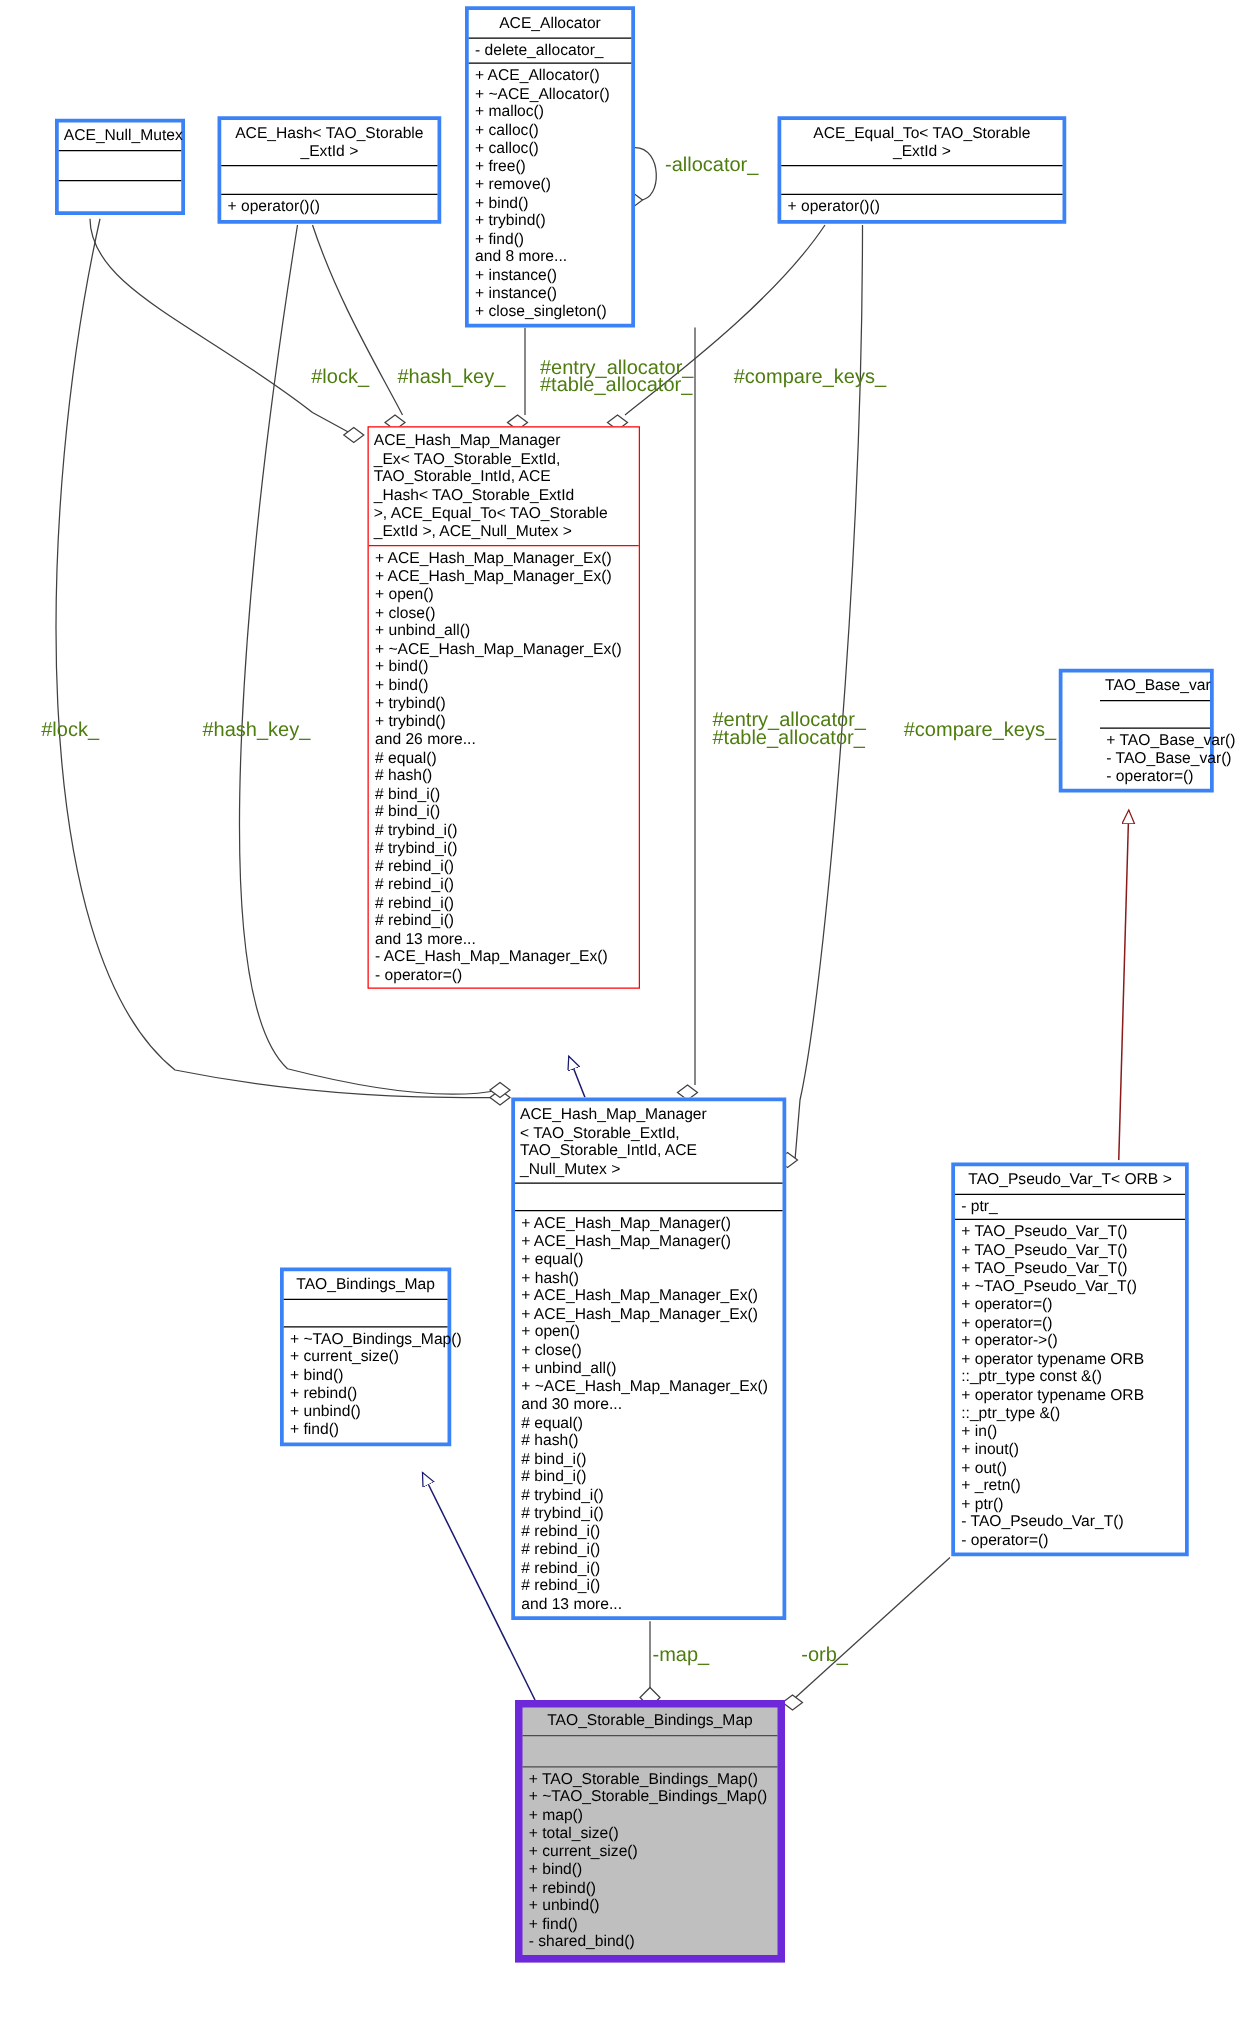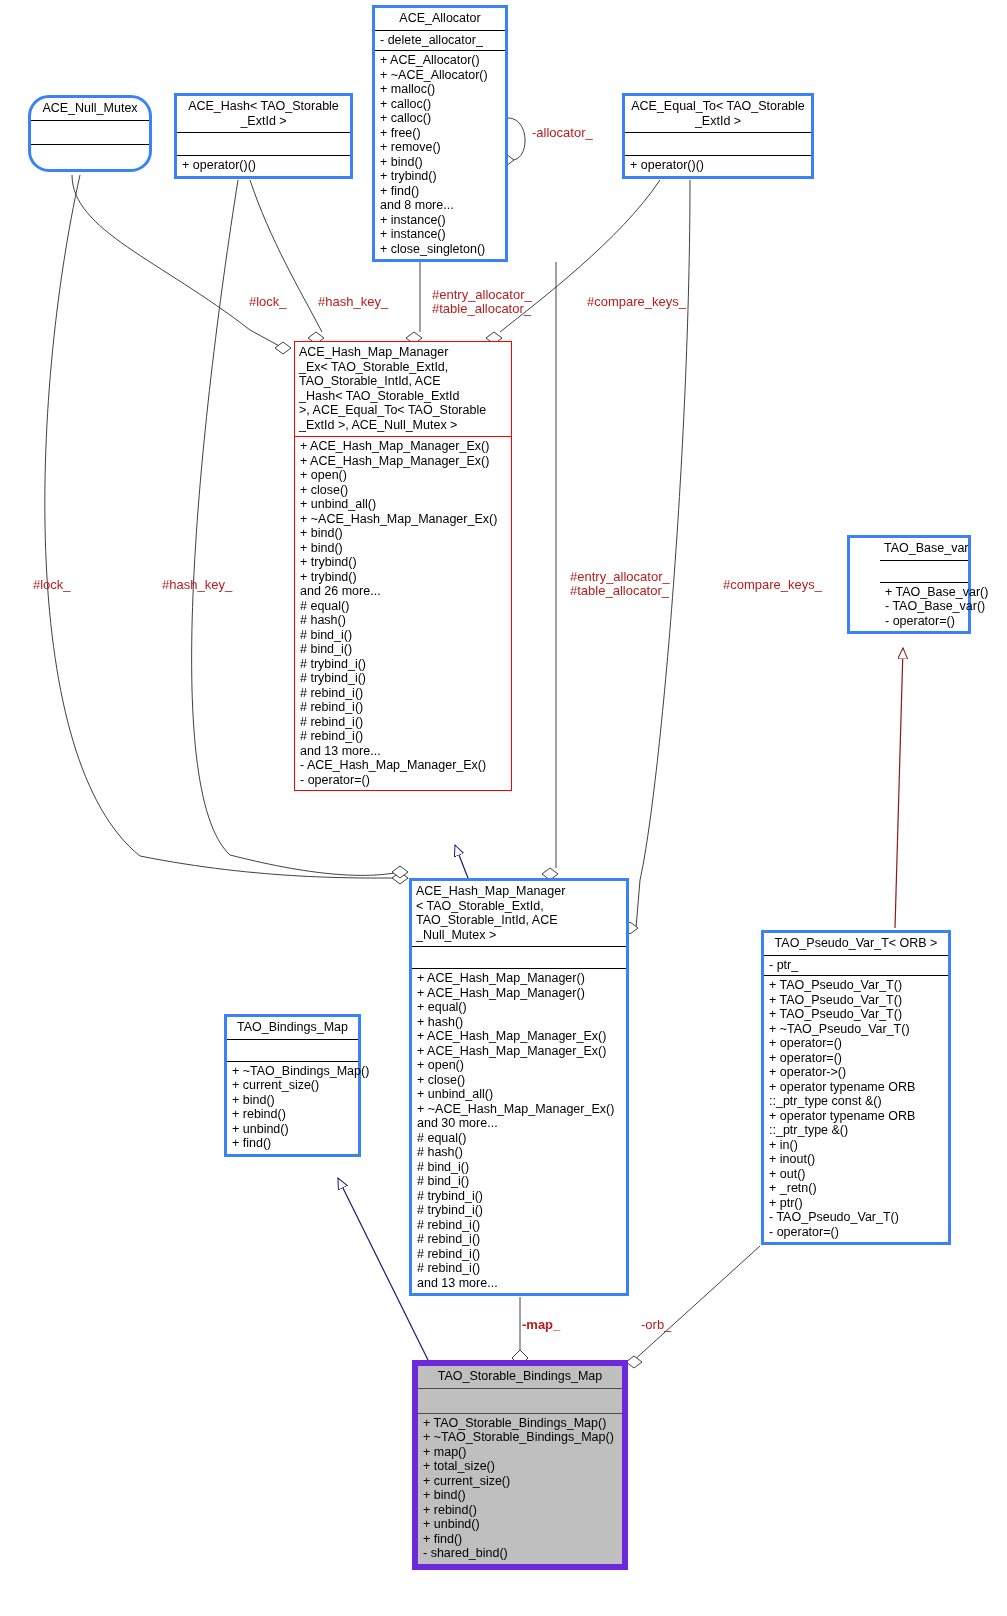--- a/index.html
+++ b/index.html
@@ -15,21 +15,21 @@
       padding:3px 4px 4px 4px;border-bottom:1px solid #000;white-space:pre-line;}
   .node.red .title{border-bottom:1px solid #ff0000;}
   .node.gray .title{border-bottom:1px solid #4d4d4d;}
   .node .attrs{box-sizing:border-box;font-size:12.5px;line-height:14.5px;
       padding:2px 5px 3px 5px;border-bottom:1px solid #000;min-height:15px;}
   .node.red .attrs{border-bottom:1px solid #ff0000;}
   .node.gray .attrs{border-bottom:1px solid #4d4d4d;}
   .node .ops{box-sizing:border-box;font-size:12.5px;line-height:14.5px;padding:2px 5px 3px 5px;}
   .node .row{white-space:pre;}
 
-  .elabel{position:absolute;font-size:13px;line-height:13.5px;color:#b91c1c;white-space:pre-line;}
+  .elabel{position:absolute;font-size:16px;line-height:13.5px;color:#4d7c0f;white-space:pre-line;}
 </style>
 </head>
 <body>
 
 <div id="canvas">
 
   <svg class="edges" viewBox="0 0 1007 1616">
     <defs>
       <marker id="hollowtri" markerWidth="14" markerHeight="14" refX="11" refY="5" orient="auto" markerUnits="userSpaceOnUse">
         <path d="M0,0 L11,5 L0,10 z" fill="#ffffff" stroke="#8b1a1a" stroke-width="1"></path>
@@ -111,36 +111,36 @@
         <div class="row">+ bind()</div>
         <div class="row">+ trybind()</div>
         <div class="row">+ find()</div>
         <div class="row">and 8 more...</div>
         <div class="row">+ instance()</div>
         <div class="row">+ instance()</div>
         <div class="row">+ close_singleton()</div>
       </div>
   </div>
 
-  <div class="node" style="left:28px;top:95px;width:124px;border-radius:21px;">
+  <div class="node" style="left:44px;top:95px;width:104px;">
     <div class="title">ACE_Null_Mutex</div>
     <div class="attrs" style="height:24px;"></div>
     <div class="ops" style="height:24px;"></div>
   </div>
 
   <div class="node" style="left:174px;top:93px;width:179px;">
     <div class="title">ACE_Hash&lt; TAO_Storable
 _ExtId &gt;</div>
     <div class="attrs" style="height:23px;"></div>
     <div class="ops">
         <div class="row">+ operator()()</div>
       </div>
   </div>
 
-  <div class="node" style="left:622px;top:93px;width:192px;">
+  <div class="node" style="left:622px;top:93px;width:231px;">
     <div class="title">ACE_Equal_To&lt; TAO_Storable
 _ExtId &gt;</div>
     <div class="attrs" style="height:23px;"></div>
     <div class="ops">
         <div class="row">+ operator()()</div>
       </div>
   </div>
 
   <div class="node red" style="left:294px;top:341px;width:218px;">
     <div class="title" style="text-align:left;">ACE_Hash_Map_Manager
@@ -280,16 +280,16 @@
   <div class="elabel" style="left:249px;top:295px;">#lock_</div>
   <div class="elabel" style="left:318px;top:295px;">#hash_key_</div>
   <div class="elabel" style="left:432px;top:288px;">#entry_allocator_
 #table_allocator_</div>
   <div class="elabel" style="left:587px;top:295px;">#compare_keys_</div>
   <div class="elabel" style="left:33px;top:578px;">#lock_</div>
   <div class="elabel" style="left:162px;top:578px;">#hash_key_</div>
   <div class="elabel" style="left:570px;top:570px;">#entry_allocator_
 #table_allocator_</div>
   <div class="elabel" style="left:723px;top:578px;">#compare_keys_</div>
-  <div class="elabel" style="left:522px;top:1318px;font-weight:bold;">-map_</div>
+  <div class="elabel" style="left:522px;top:1318px;">-map_</div>
   <div class="elabel" style="left:641px;top:1318px;">-orb_</div>
 
 </div>
 
 </body></html>

